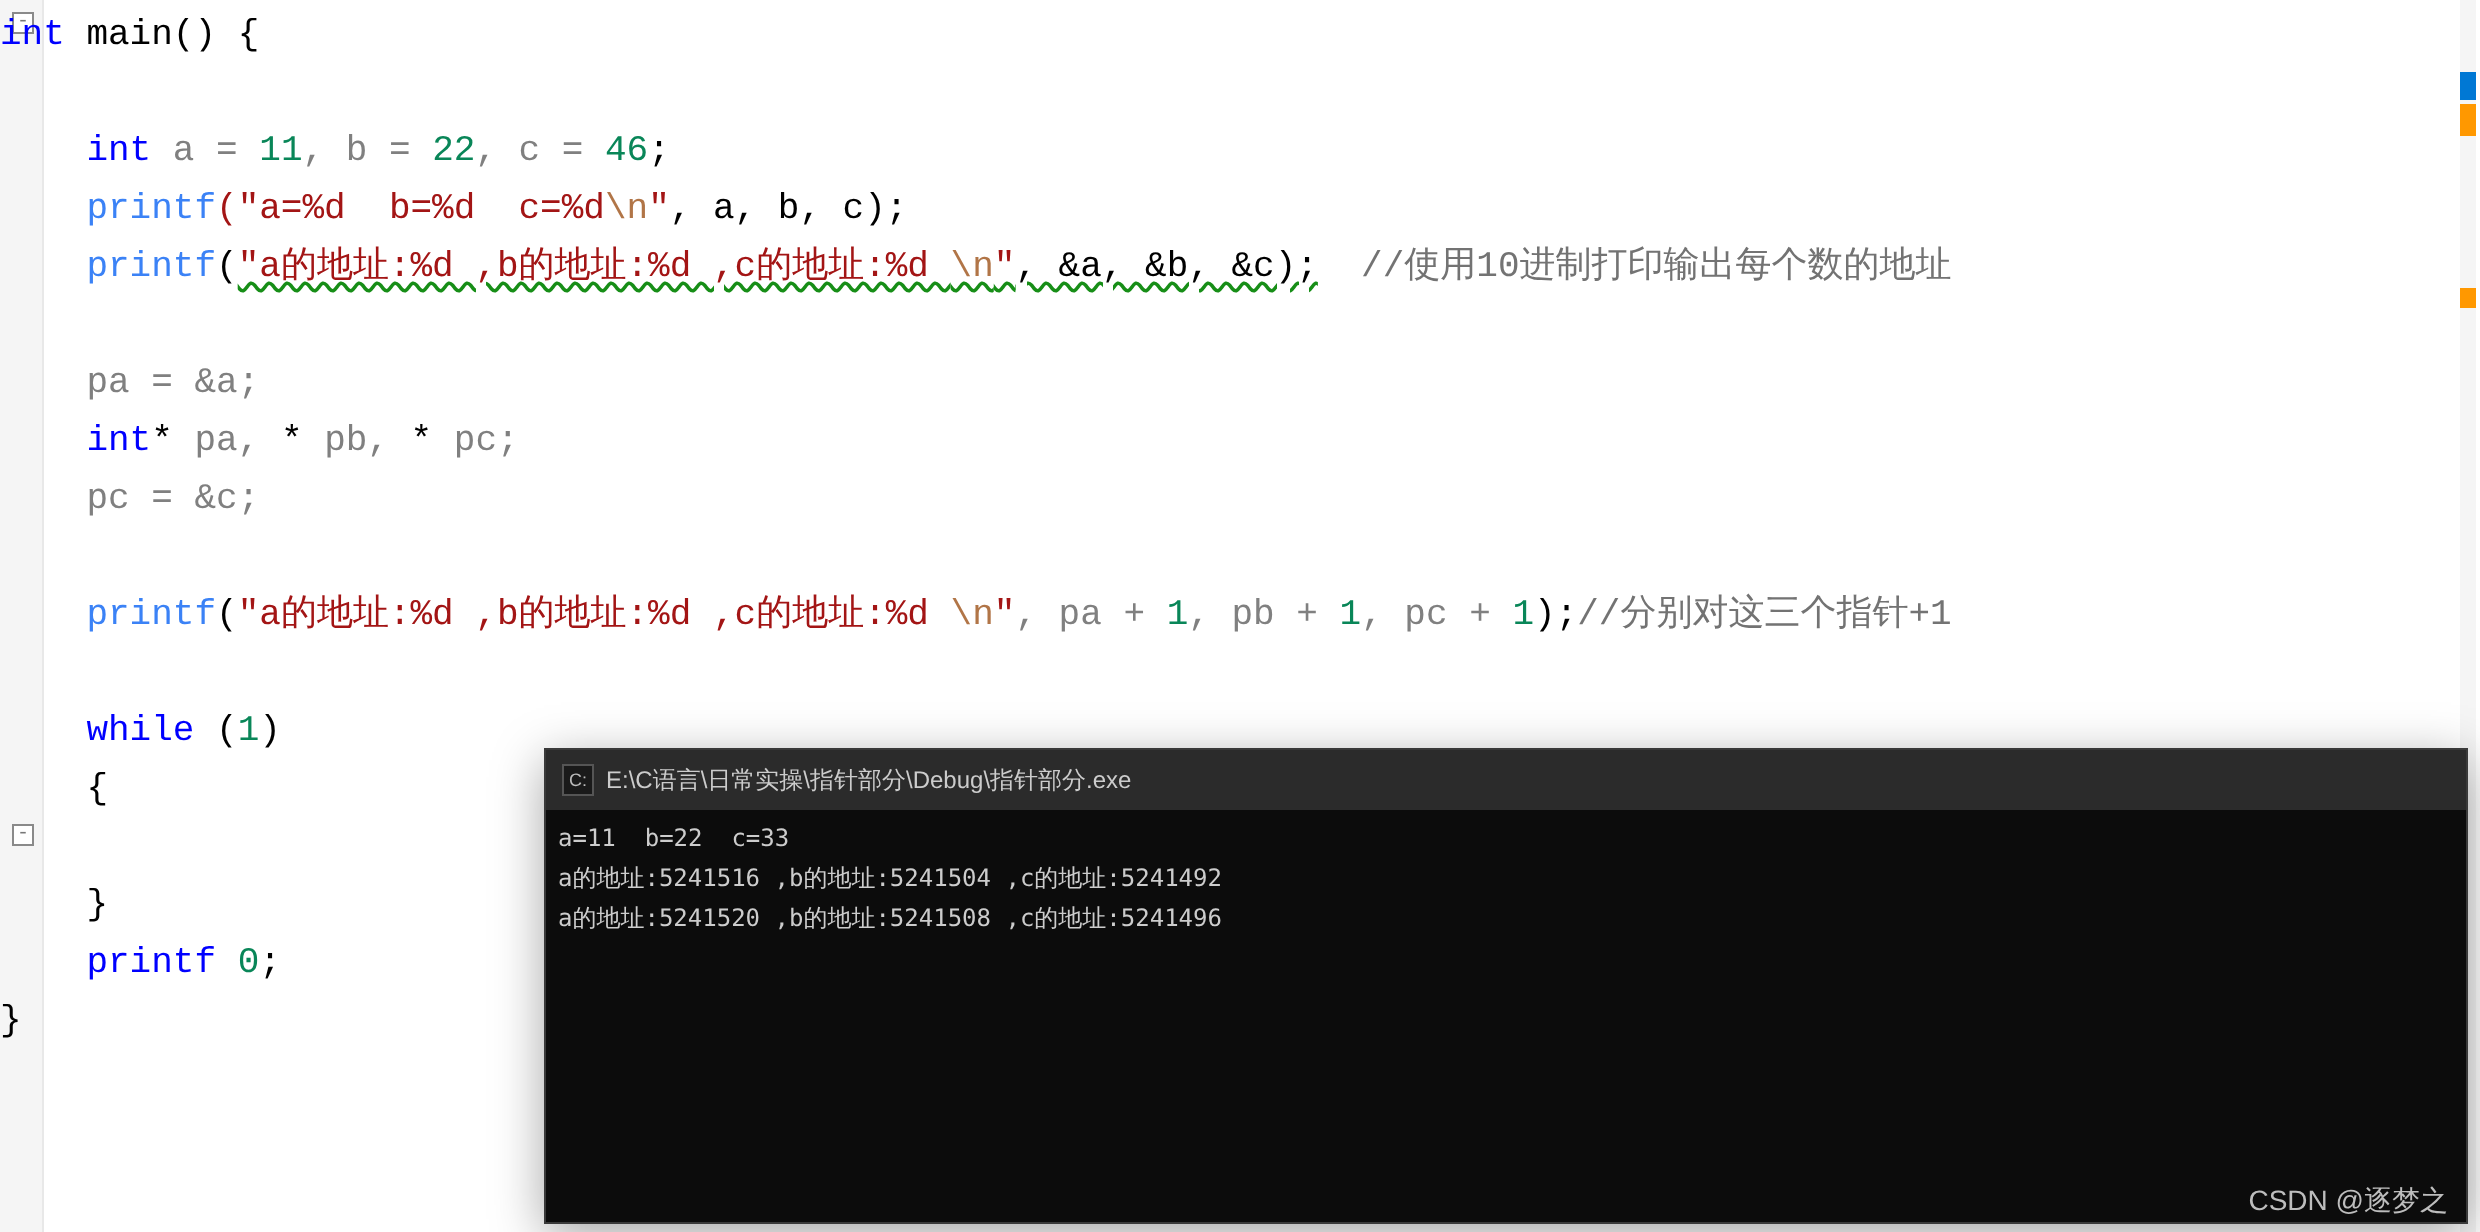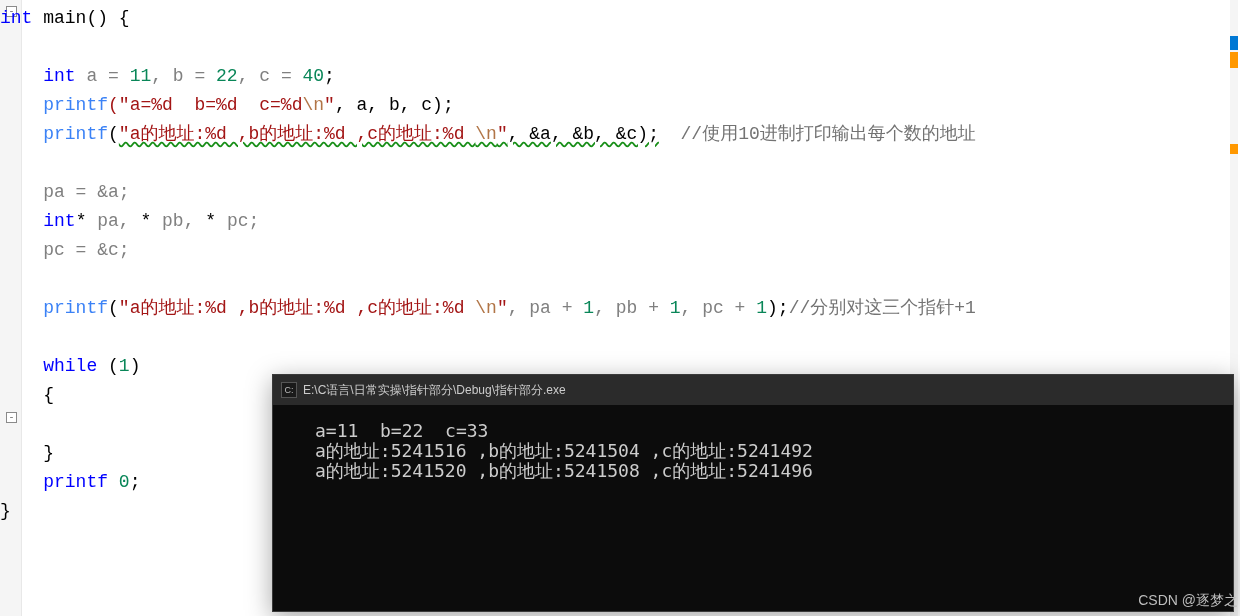--- a/index.html
+++ b/index.html
@@ -90,31 +90,30 @@
       font-family: "Segoe UI", sans-serif;
       font-size: 12px;
     }
     .cicon {
       width: 16px; height: 16px; margin-right: 6px;
       background: #1a1a1a; border:1px solid #555;
       display:inline-flex; align-items:center; justify-content:center;
       font-size:9px; color:#bbb;
     }
     .consbody {
-      padding: 16px 6px;
+      padding: 4px 6px;
       color: #cccccc;
       font-family: "NSimSun","SimSun", Consolas, monospace;
-      font-size: 18px;
+      font-size: 12px;
       line-height: 20px;
       white-space: pre;
-      margin-left: 36px;
     }
     .watermark {
       position: absolute;
-      right: 2px;
+      right: 16px;
       bottom: 6px;
       color: #bdbdbd;
       font-family: "Microsoft YaHei", sans-serif;
       font-size: 14px;
       z-index: 5;
       margin-left: 34px;
     }
     .collapse-mark {
       position:absolute; left:6px; width:11px; height:11px;
       border:1px solid #8a8a8a; background:#fff; font-size:10px;
@@ -130,21 +129,21 @@
     <div class="collapse-mark" style="top:412px">-</div>
   </div>
   <div class="rmargin"></div>
   <div class="rmark1"></div>
   <div class="rmark2"></div>
   <div class="rmark3"></div>
 
   <div class="lines">
     <div class="line"><span class="kw">int</span><span> main() {</span></div>
     <div class="line"></div>
-    <div class="line"><span class="kw">    int</span><span class="ptr"> a = </span><span class="num">11</span><span class="ptr">, b = </span><span class="num">22</span><span class="ptr">, c = </span><span class="num">40</span><span>;</span></div>
+    <div class="line"><span class="kw">    int</span><span class="ptr"> a = </span><span class="num">11</span><span class="ptr">, b = </span><span class="num">22</span><span class="ptr">, c = </span><span class="num">46</span><span>;</span></div>
     <div class="line"><span class="id">    printf</span><span class="str">("a=%d  b=%d  c=%d</span><span class="esc">\n</span><span class="str">"</span><span>, a, b, c);</span></div>
     <div class="line"><span class="id">    printf</span><span>(</span><span class="str squiggle">"a的地址:%d ,b的地址:%d ,c的地址:%d </span><span class="esc squiggle">\n</span><span class="str squiggle">"</span><span class="squiggle">, &amp;a, &amp;b, &amp;c);</span><span class="cmt">  //使用10进制打印输出每个数的地址</span></div>
     <div class="line"><div class="cursor-line"></div></div>
     <div class="line"><span class="ptr">    pa = &amp;a;</span></div>
     <div class="line"><span class="kw">    int</span><span class="op">*</span><span class="ptr"> pa, </span><span class="op">*</span><span class="ptr"> pb, </span><span class="op">*</span><span class="ptr"> pc;</span></div>
     <div class="line"><span class="ptr">    pc = &amp;c;</span></div>
     <div class="line"></div>
     <div class="line"><span class="id">    printf</span><span>(</span><span class="str">"a的地址:%d ,b的地址:%d ,c的地址:%d </span><span class="esc">\n</span><span class="str">"</span><span class="ptr">, pa + </span><span class="num">1</span><span class="ptr">, pb + </span><span class="num">1</span><span class="ptr">, pc + </span><span class="num">1</span><span>);</span><span class="cmt">//分别对这三个指针+1</span></div>
     <div class="line"></div>
     <div class="line"><span class="kw">    while</span><span> (</span><span class="num">1</span><span>)</span></div>

